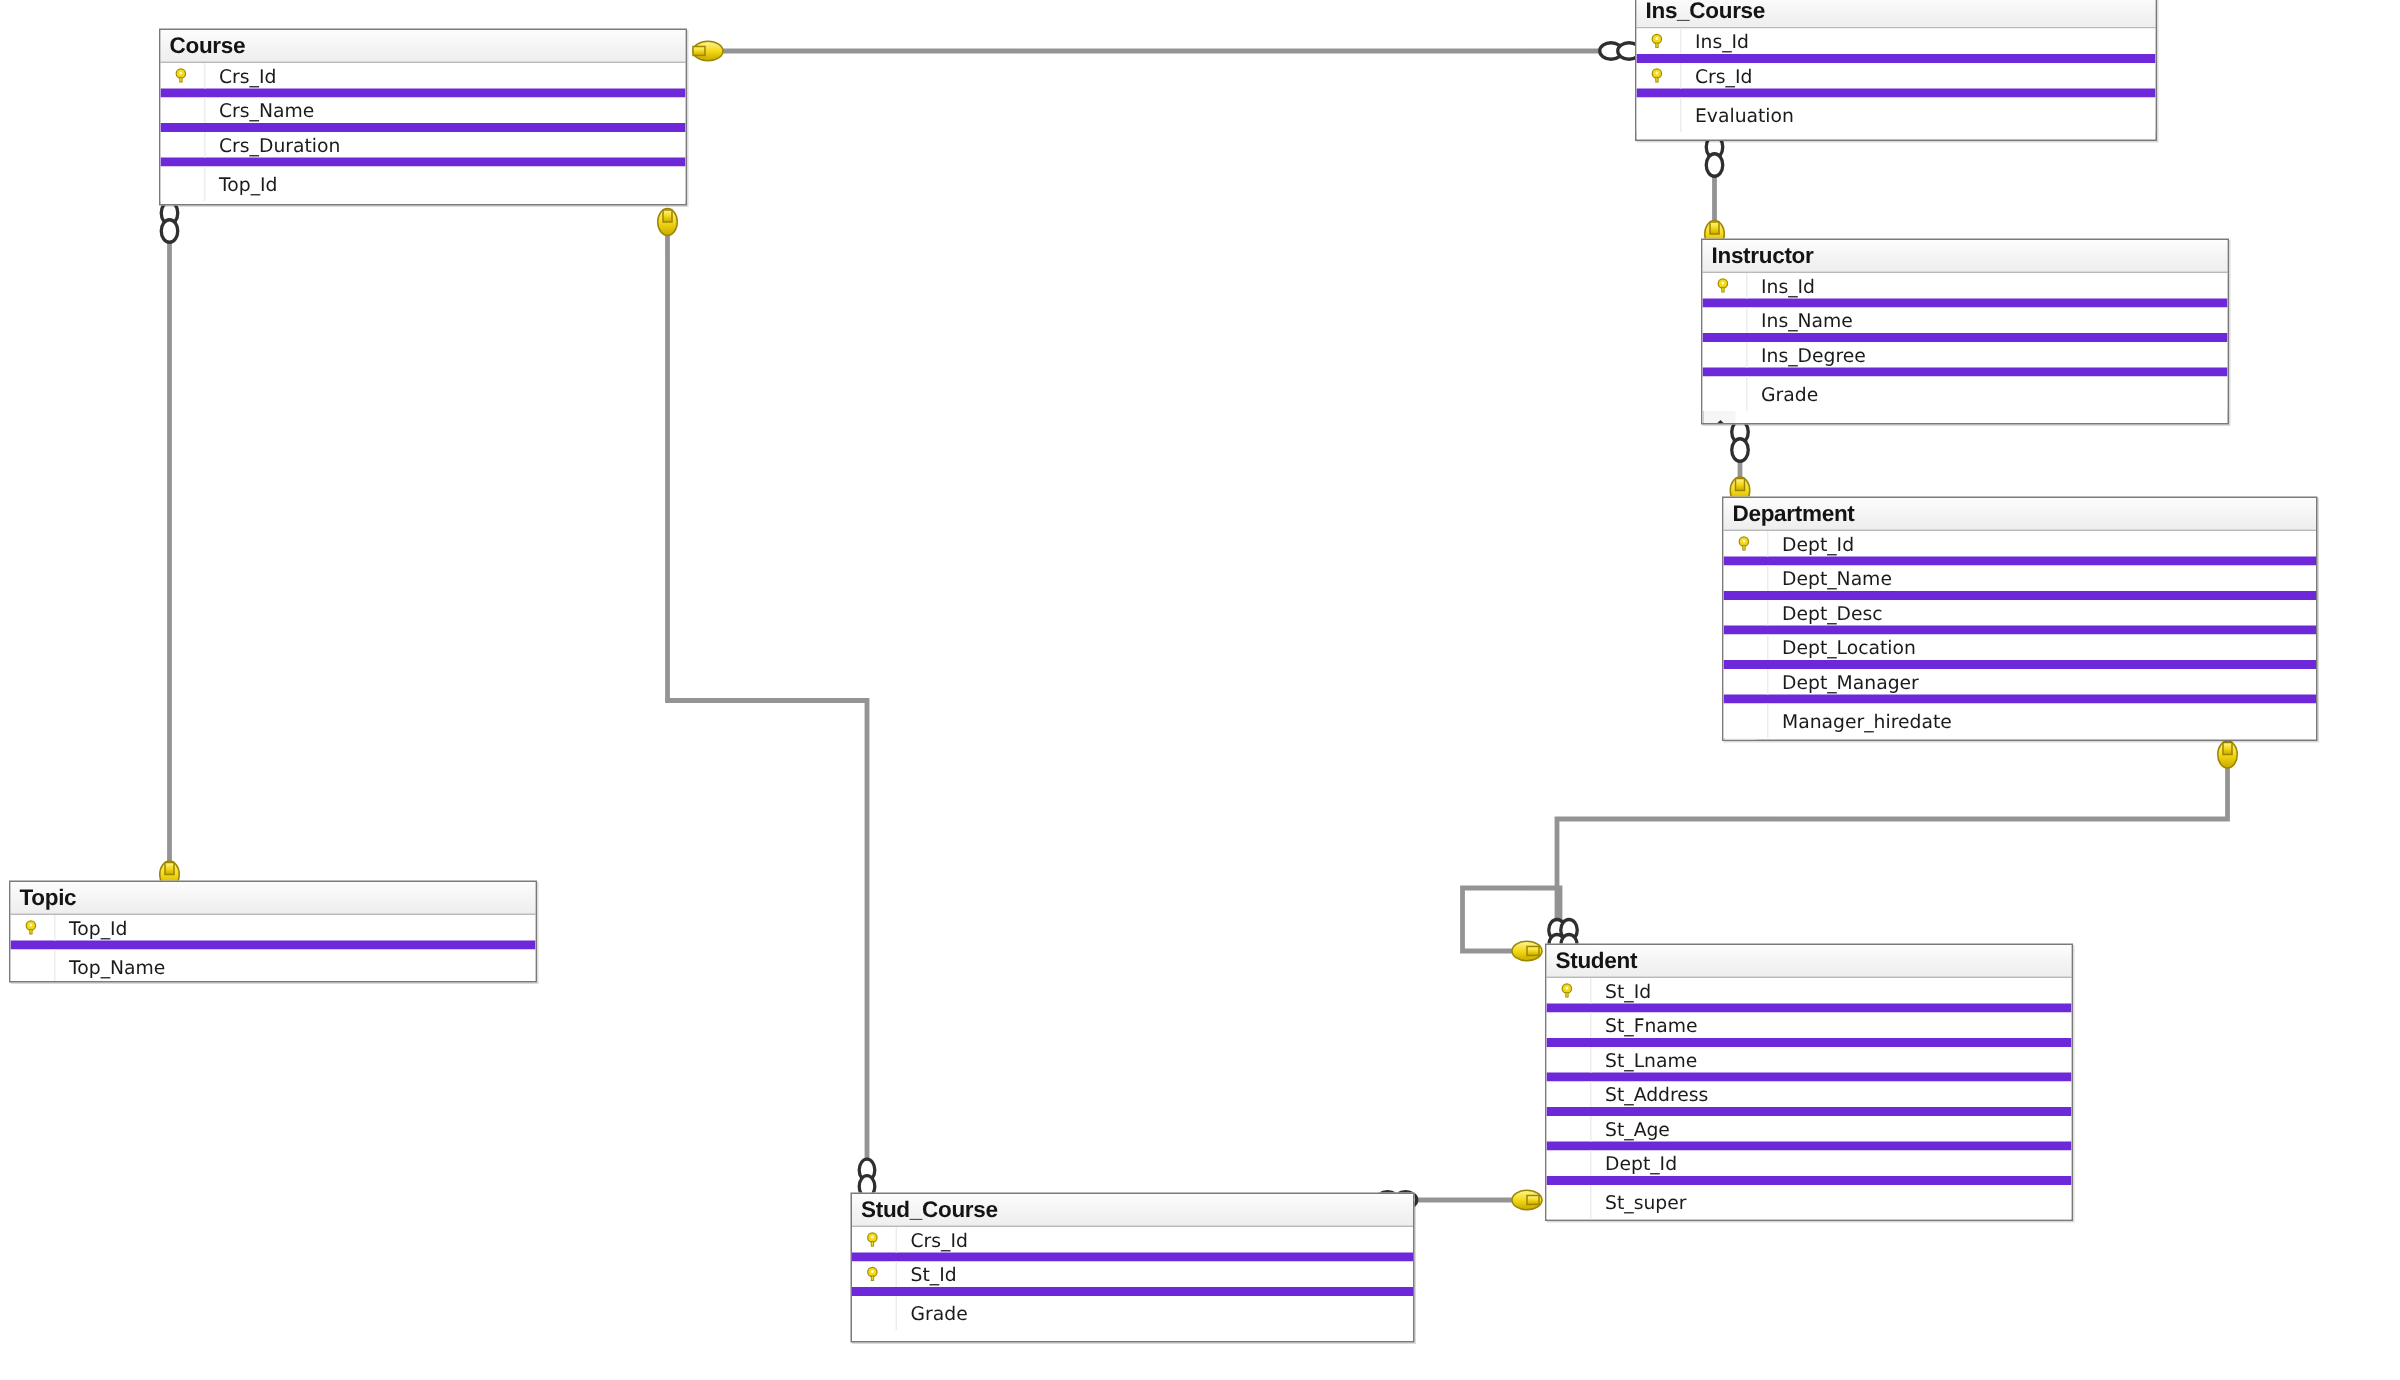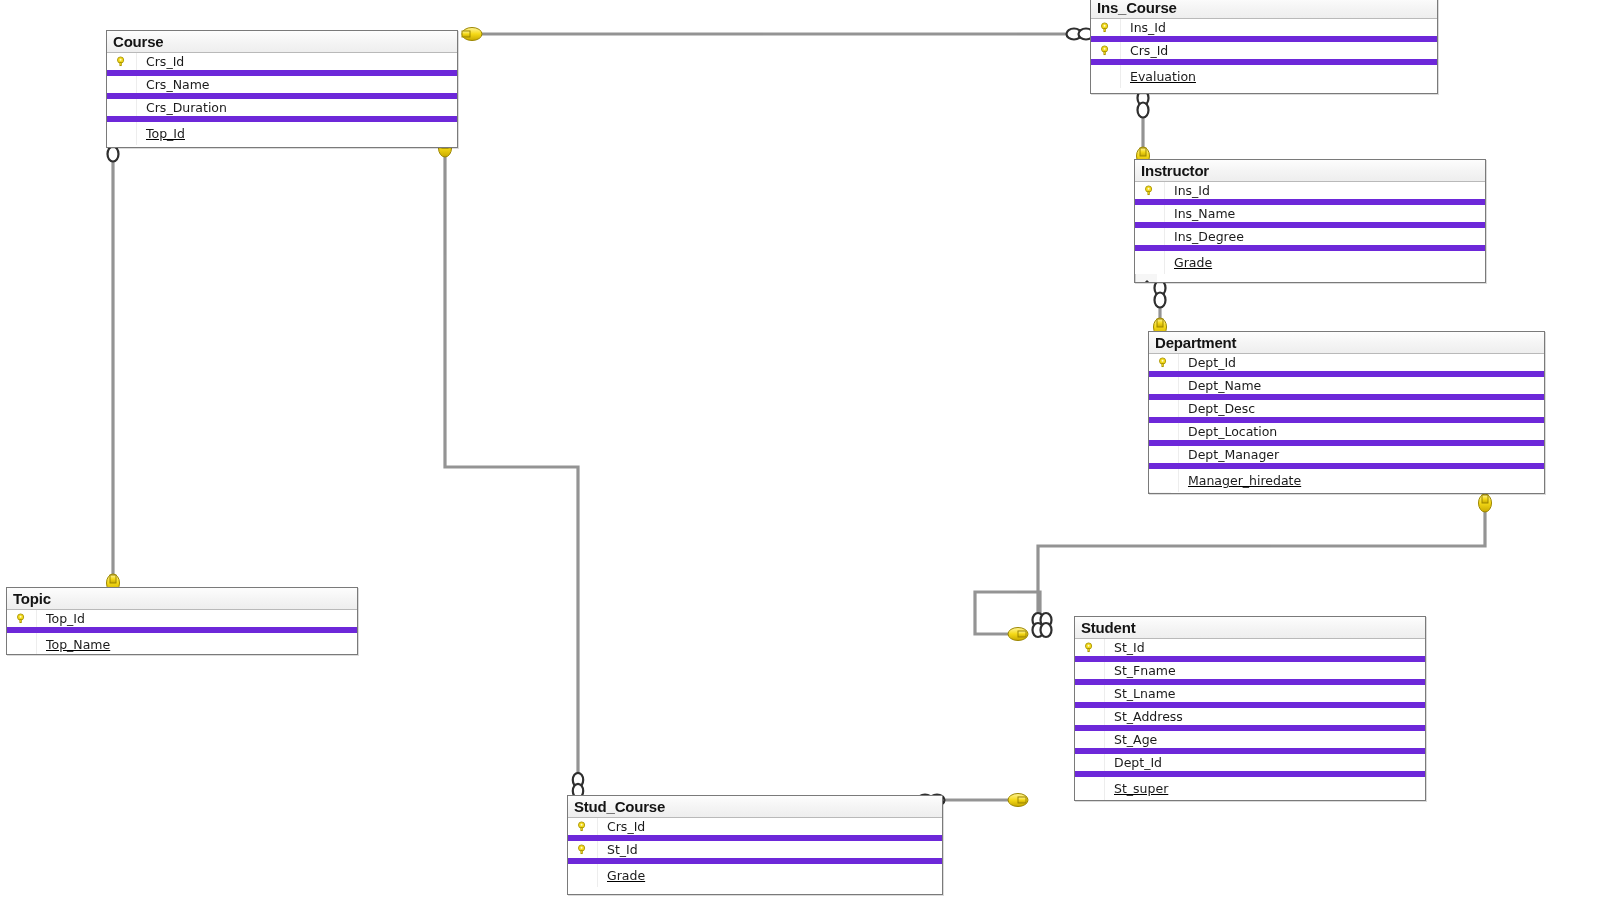--- a/index.html
+++ b/index.html
@@ -59,21 +59,21 @@
     flex-direction: column;
   }
   .ent-grid { flex: 1 1 auto; min-width: 0; }
   .row {
     display: flex;
     align-items: center;
     height: 23px;
     border-bottom: 6px solid #6d28d9;
     background: #fff;
   }
-  .row:last-child { border-bottom: none; text-decoration: underline; }
+  .row:last-child { border-bottom: none; }
   .gutter {
     width: 30px;
     min-width: 30px;
     height: 100%;
     border-right: 1px solid #ededed;
     display: flex;
     align-items: center;
     justify-content: center;
   }
   .fname {
@@ -227,21 +227,21 @@
       <g>
         <ellipse cx="1485" cy="503" rx="6.5" ry="9" fill="url(#keyg)"></ellipse>
         <rect x="1482" y="495" width="6" height="8" fill="url(#keyg)"></rect>
       </g>
     </g>
   </svg>
 
   <div class="watermark">خمسات</div>
 
   <div id="entity-layer">
-      <div class="ent" style="left: 106px; top: 30px; width: 352px; height: 118px;">
+      <div class="ent" style="left: 106px; top: 19px; width: 352px; height: 118px;">
         <div class="ent-title">Course</div>
         <div class="ent-body" style="height: 95px;">
           <div class="ent-grid">
             <div class="row">
               <div class="gutter">
                 <svg class="keyico" viewBox="0 0 12 12" aria-hidden="true">
                   <circle cx="5" cy="4.4" r="3.4" fill="#f2d91a" stroke="#a48f00" stroke-width="0.9"></circle>
                   <circle cx="5" cy="4.0" r="1.1" fill="#fffbcf"></circle>
                   <rect x="4.2" y="7.2" width="1.7" height="3.4" fill="#f2d91a" stroke="#a48f00" stroke-width="0.7"></rect>
                 </svg>
@@ -386,21 +386,21 @@
               </div>
               <div class="fname">Top_Id</div>
             </div>
             <div class="row">
               <div class="gutter"></div>
               <div class="fname">Top_Name</div>
             </div>
           </div>
         </div>
       </div>
-      <div class="ent" style="left: 1030px; top: 616px; width: 352px; height: 185px; margin-left: 44px;">
+      <div class="ent" style="left: 1030px; top: 629px; width: 352px; height: 185px;">
         <div class="ent-title">Student</div>
         <div class="ent-body" style="height: 162px;">
           <div class="ent-grid">
             <div class="row">
               <div class="gutter">
                 <svg class="keyico" viewBox="0 0 12 12" aria-hidden="true">
                   <circle cx="5" cy="4.4" r="3.4" fill="#f2d91a" stroke="#a48f00" stroke-width="0.9"></circle>
                   <circle cx="5" cy="4.0" r="1.1" fill="#fffbcf"></circle>
                   <rect x="4.2" y="7.2" width="1.7" height="3.4" fill="#f2d91a" stroke="#a48f00" stroke-width="0.7"></rect>
                 </svg>

